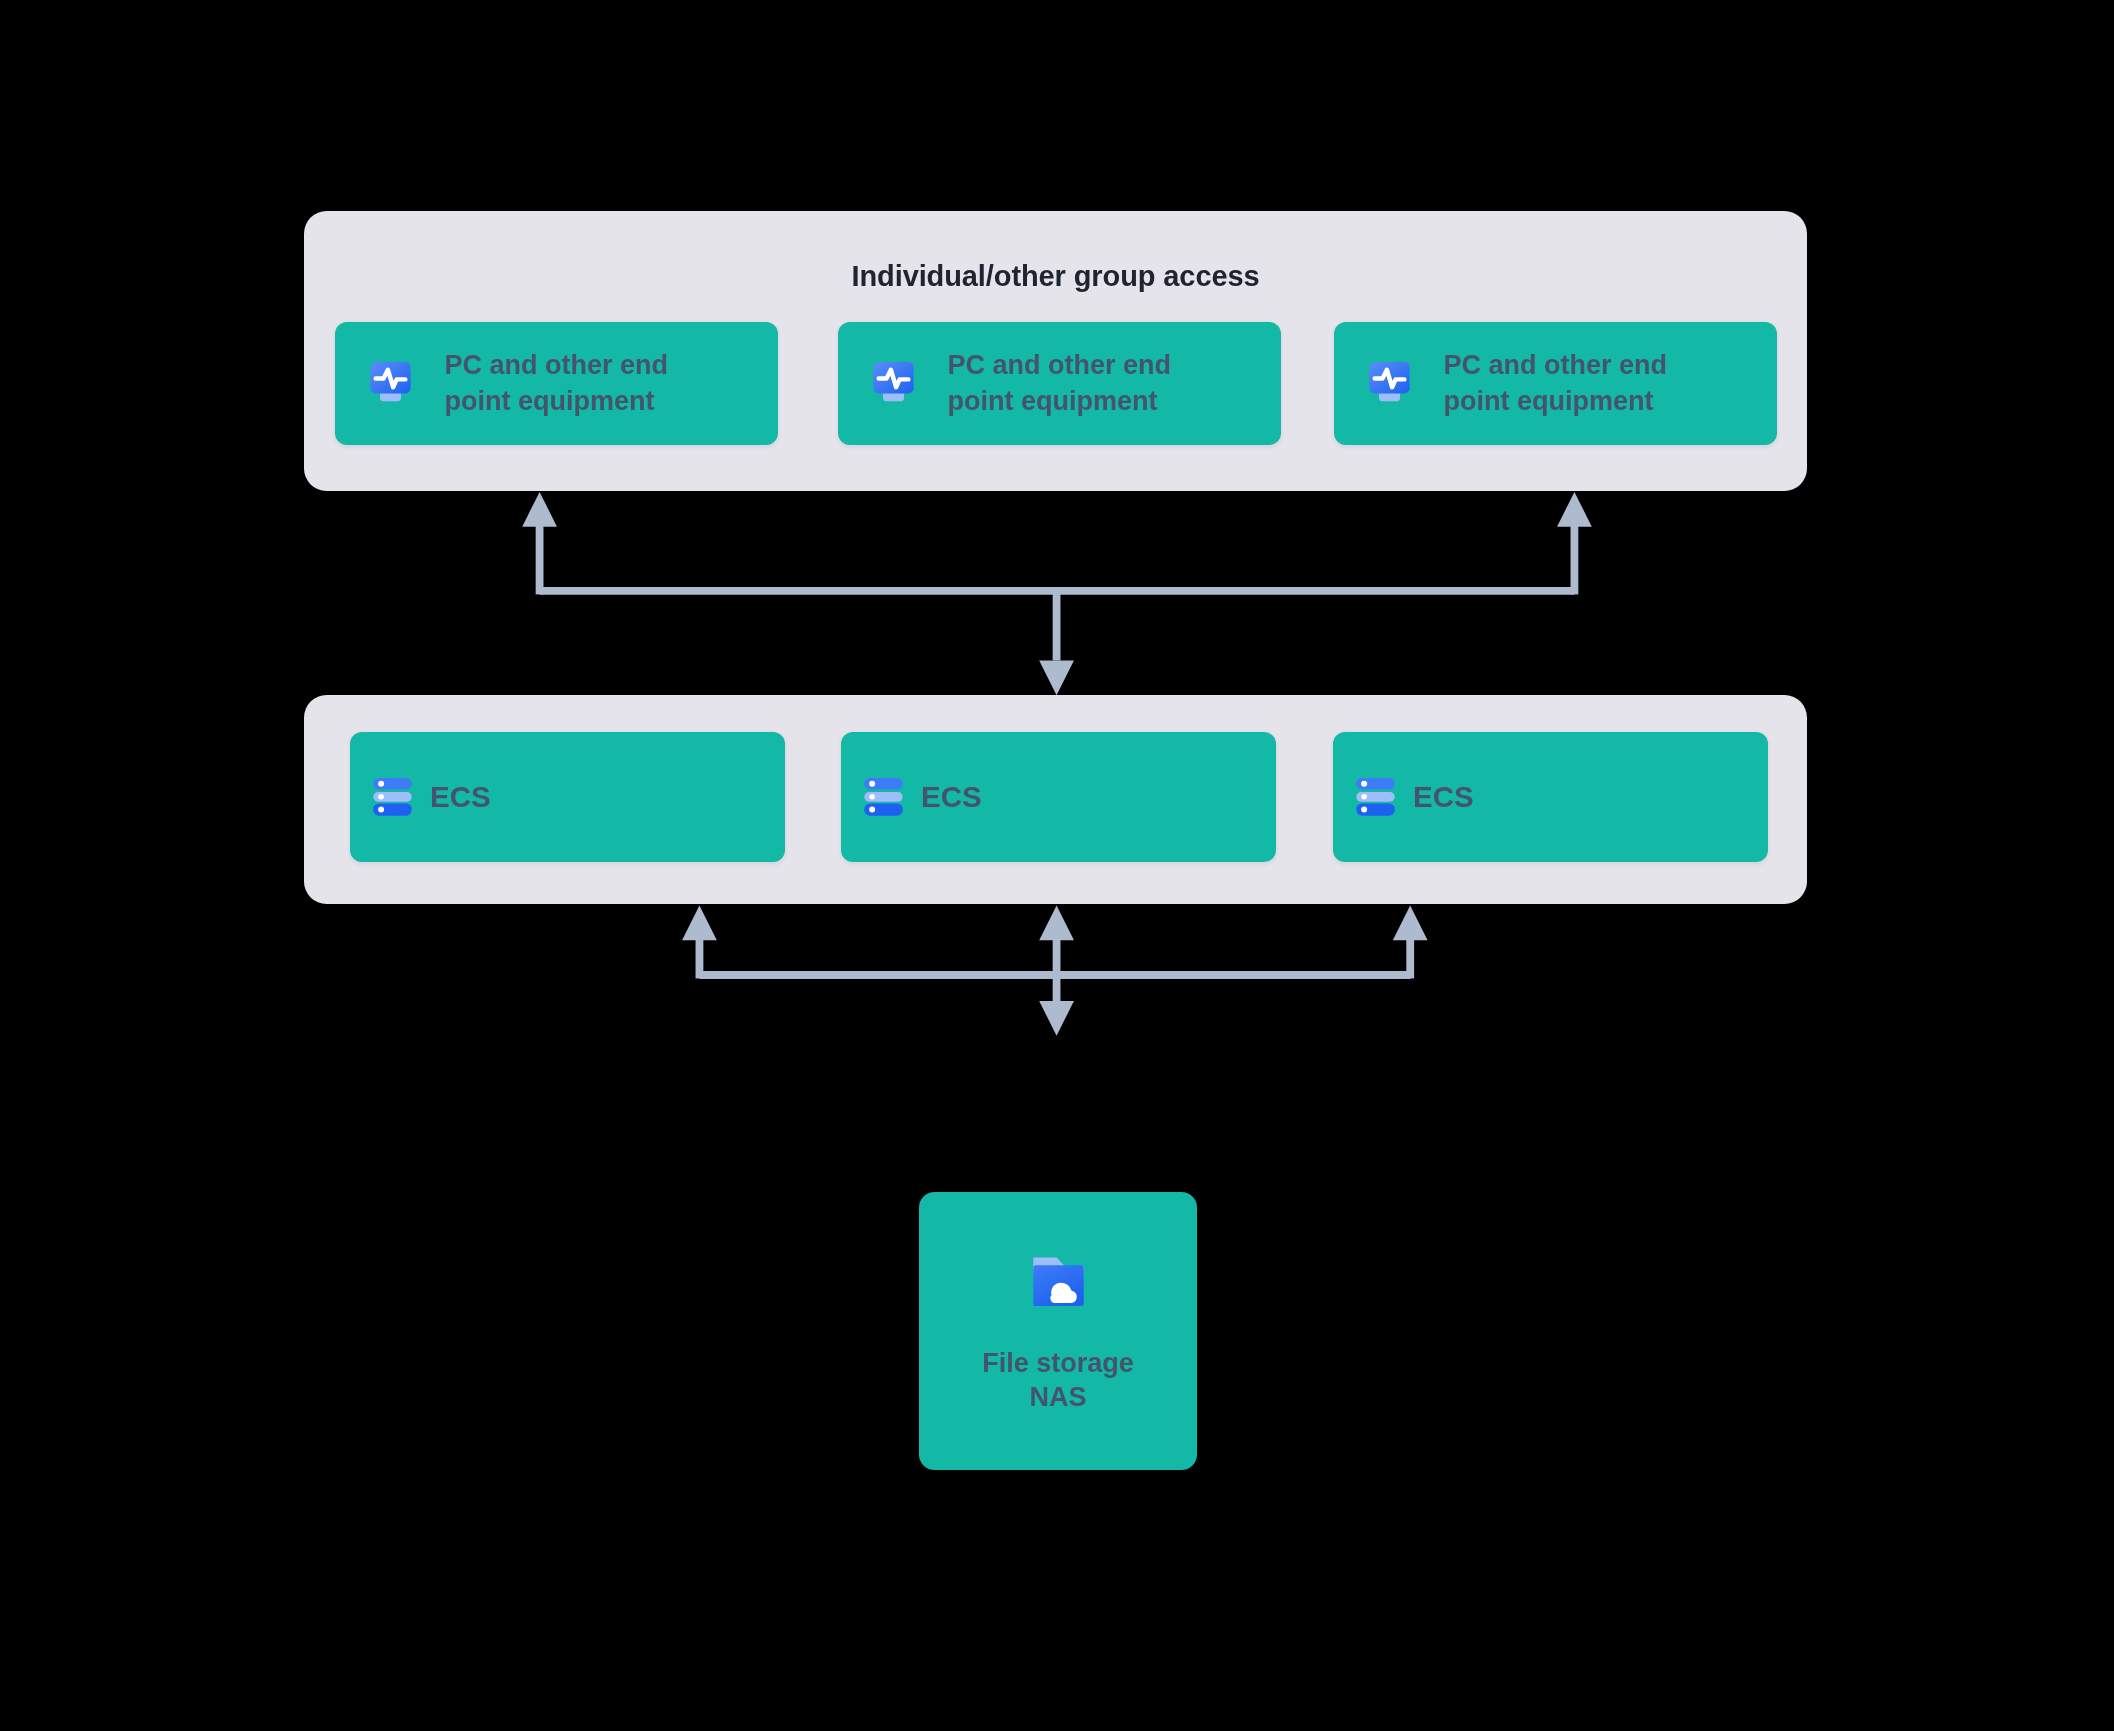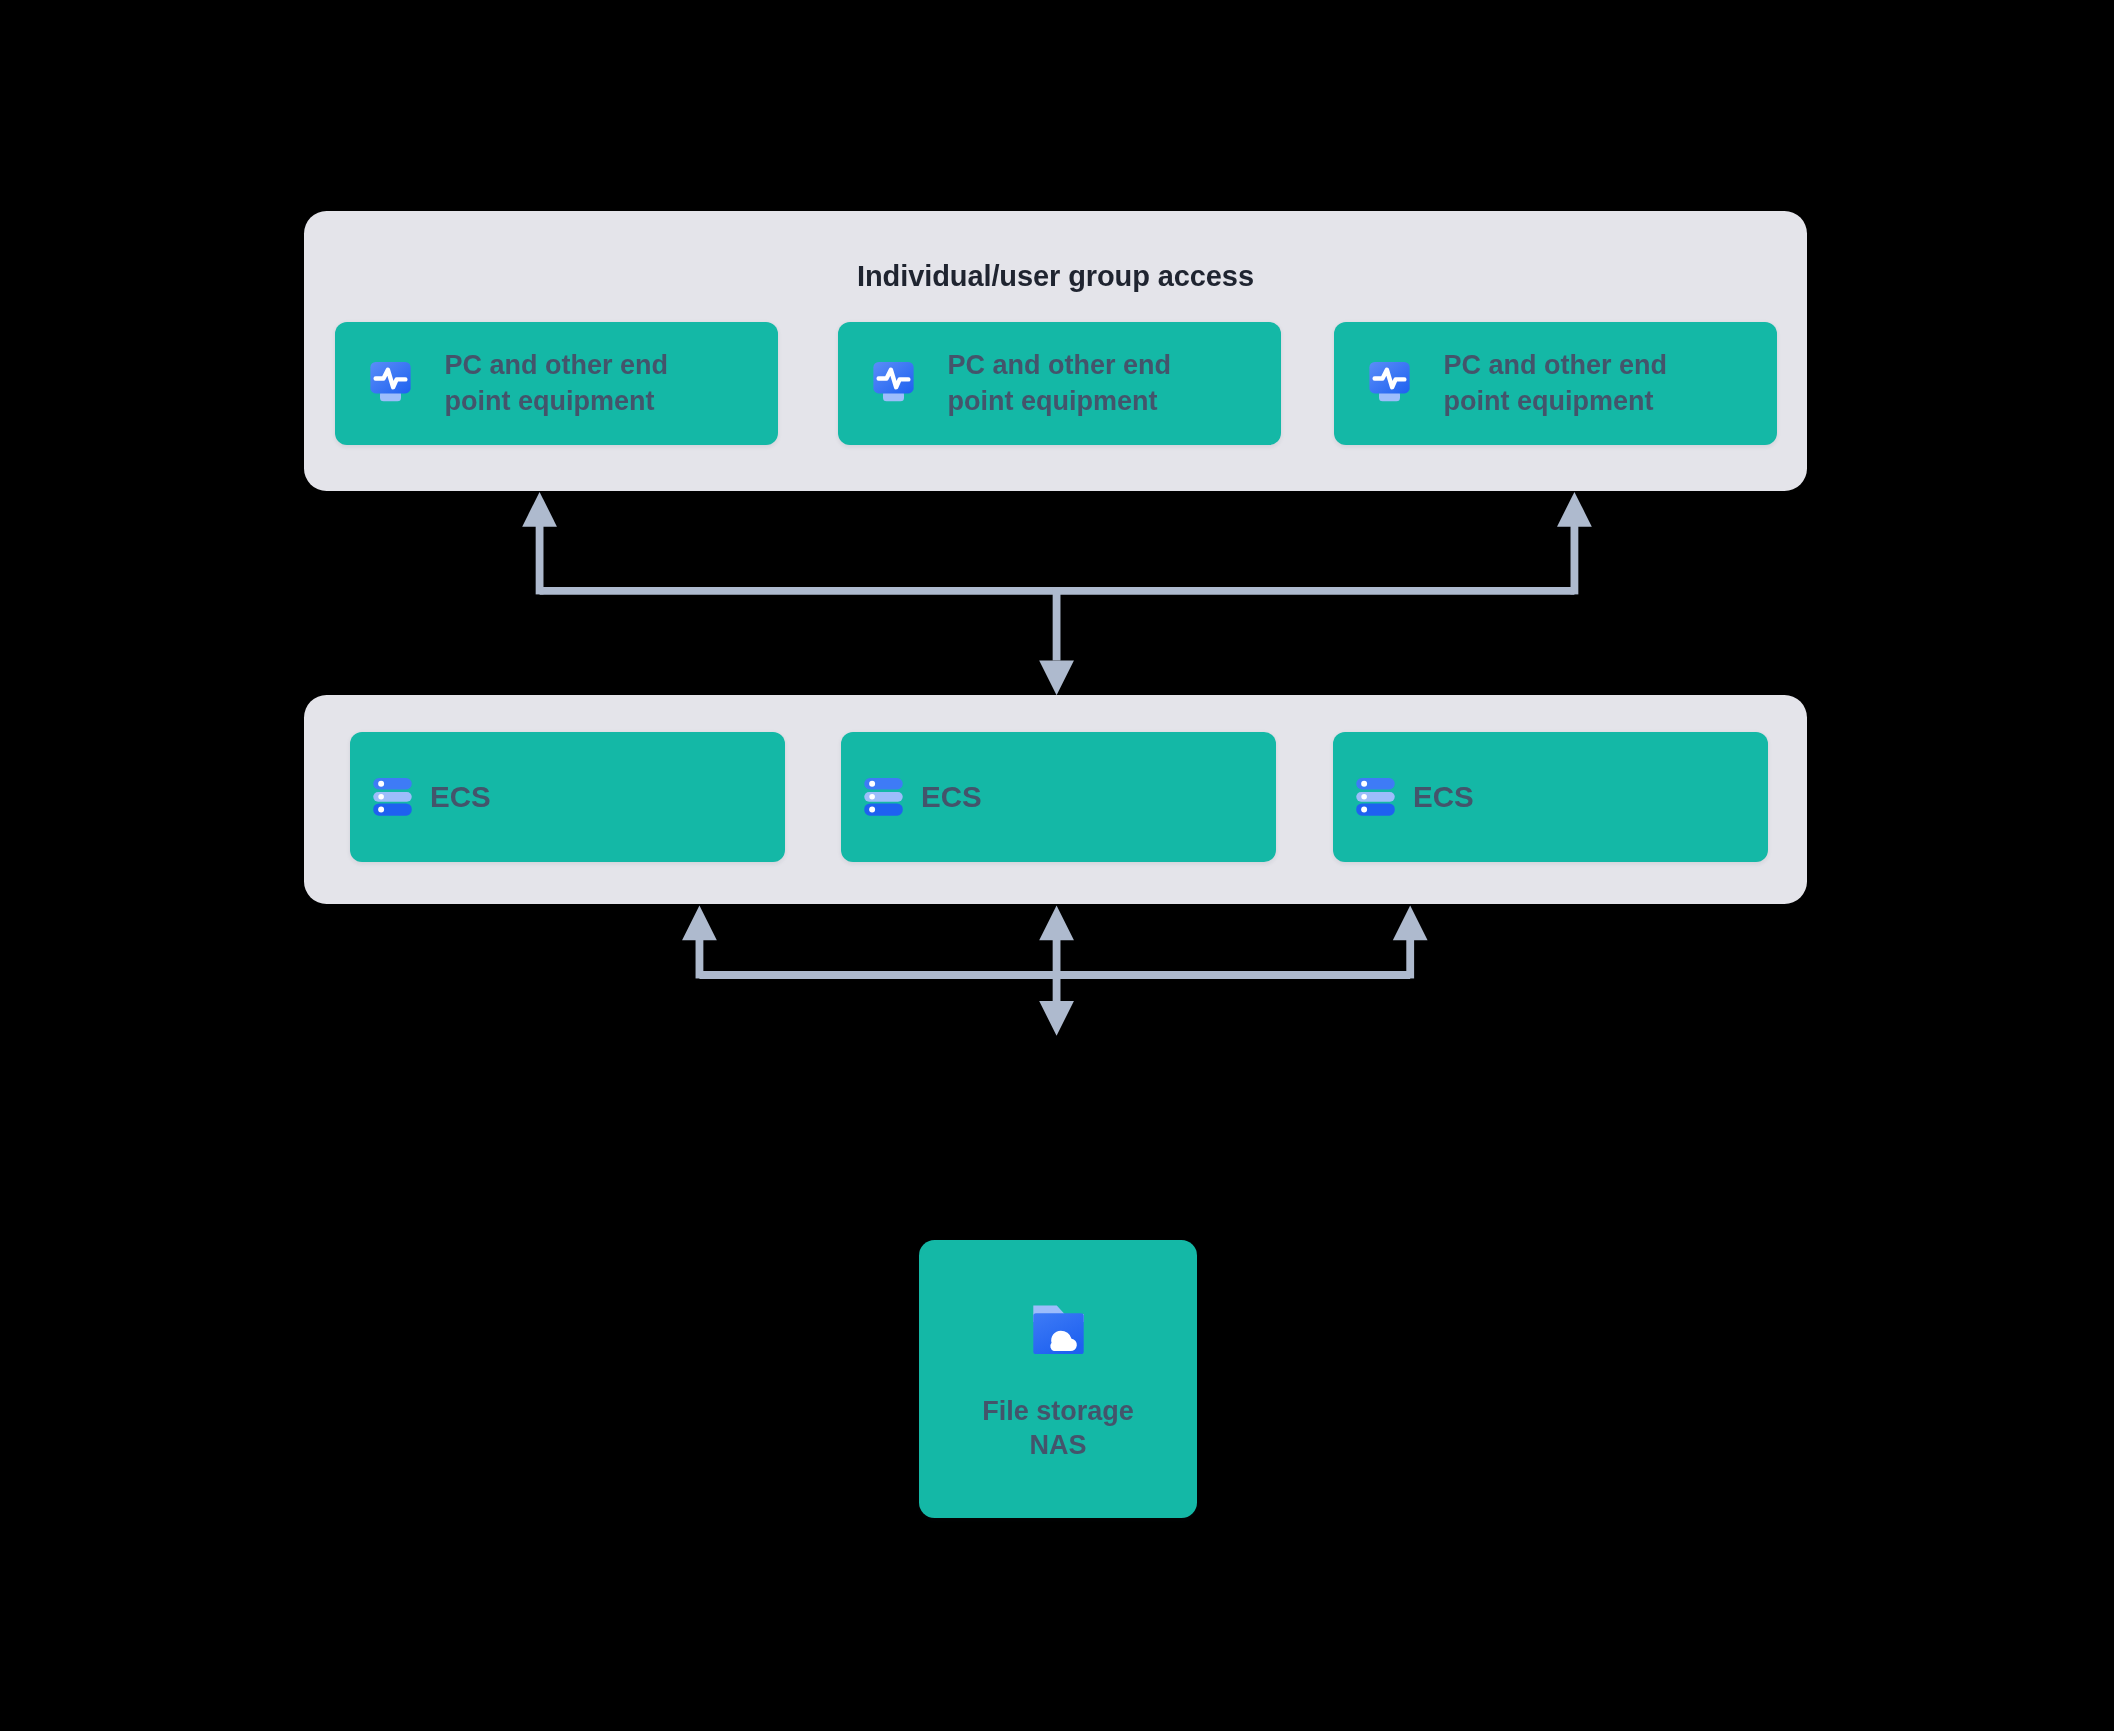--- a/index.html
+++ b/index.html
@@ -120,21 +120,21 @@
   }
   .card-ecs .card-row { padding-left: 18px; gap: 13px; }
   .card-ecs .card-label { font-size: 29.5px; }
   #card-ecs-1 { left: 350px; }
   #card-ecs-2 { left: 841px; }
   #card-ecs-3 { left: 1333px; }
 
   
   #card-nas {
     left: 919px;
-    top: 1240px;
+    top: 1192px;
     width: 278px;
     height: 278px;
     border-radius: 15.6px;
   }
   .card-nas-inner {
     display: flex;
     flex-direction: column;
     align-items: center;
     justify-content: center;
     height: 100%;
@@ -189,21 +189,21 @@
 
       <path d="M 1216 1122 L 1216 1068" stroke="#AEBACE" stroke-width="9" fill="none"></path>
       <path d="M 1216 1042 L 1236 1082 L 1196 1082 Z" fill="#AEBACE"></path>
 
       <path d="M 1216 1122 L 1216 1152" stroke="#AEBACE" stroke-width="9" fill="none"></path>
       <path d="M 1216 1192 L 1196 1152 L 1236 1152 Z" fill="#AEBACE"></path>
     </g>
   </svg>
 
   <div class="panel panel-rounded" id="panel-top">
-    <div class="panel-title">Individual/user group access</div>
+    <div class="panel-title">Individual/other group access</div>
   </div>
 
   <div class="card card-pc" id="card-pc-1">
     <div class="card-row">
       <span class="icon">
         <svg width="56" height="56" viewBox="0 0 64 64" xmlns="http://www.w3.org/2000/svg">
           <defs>
             <linearGradient id="gmon1" x1="0" y1="0" x2="1" y2="1">
               <stop offset="0%" stop-color="#5B8DF8"></stop>
               <stop offset="100%" stop-color="#1E61F0"></stop>

